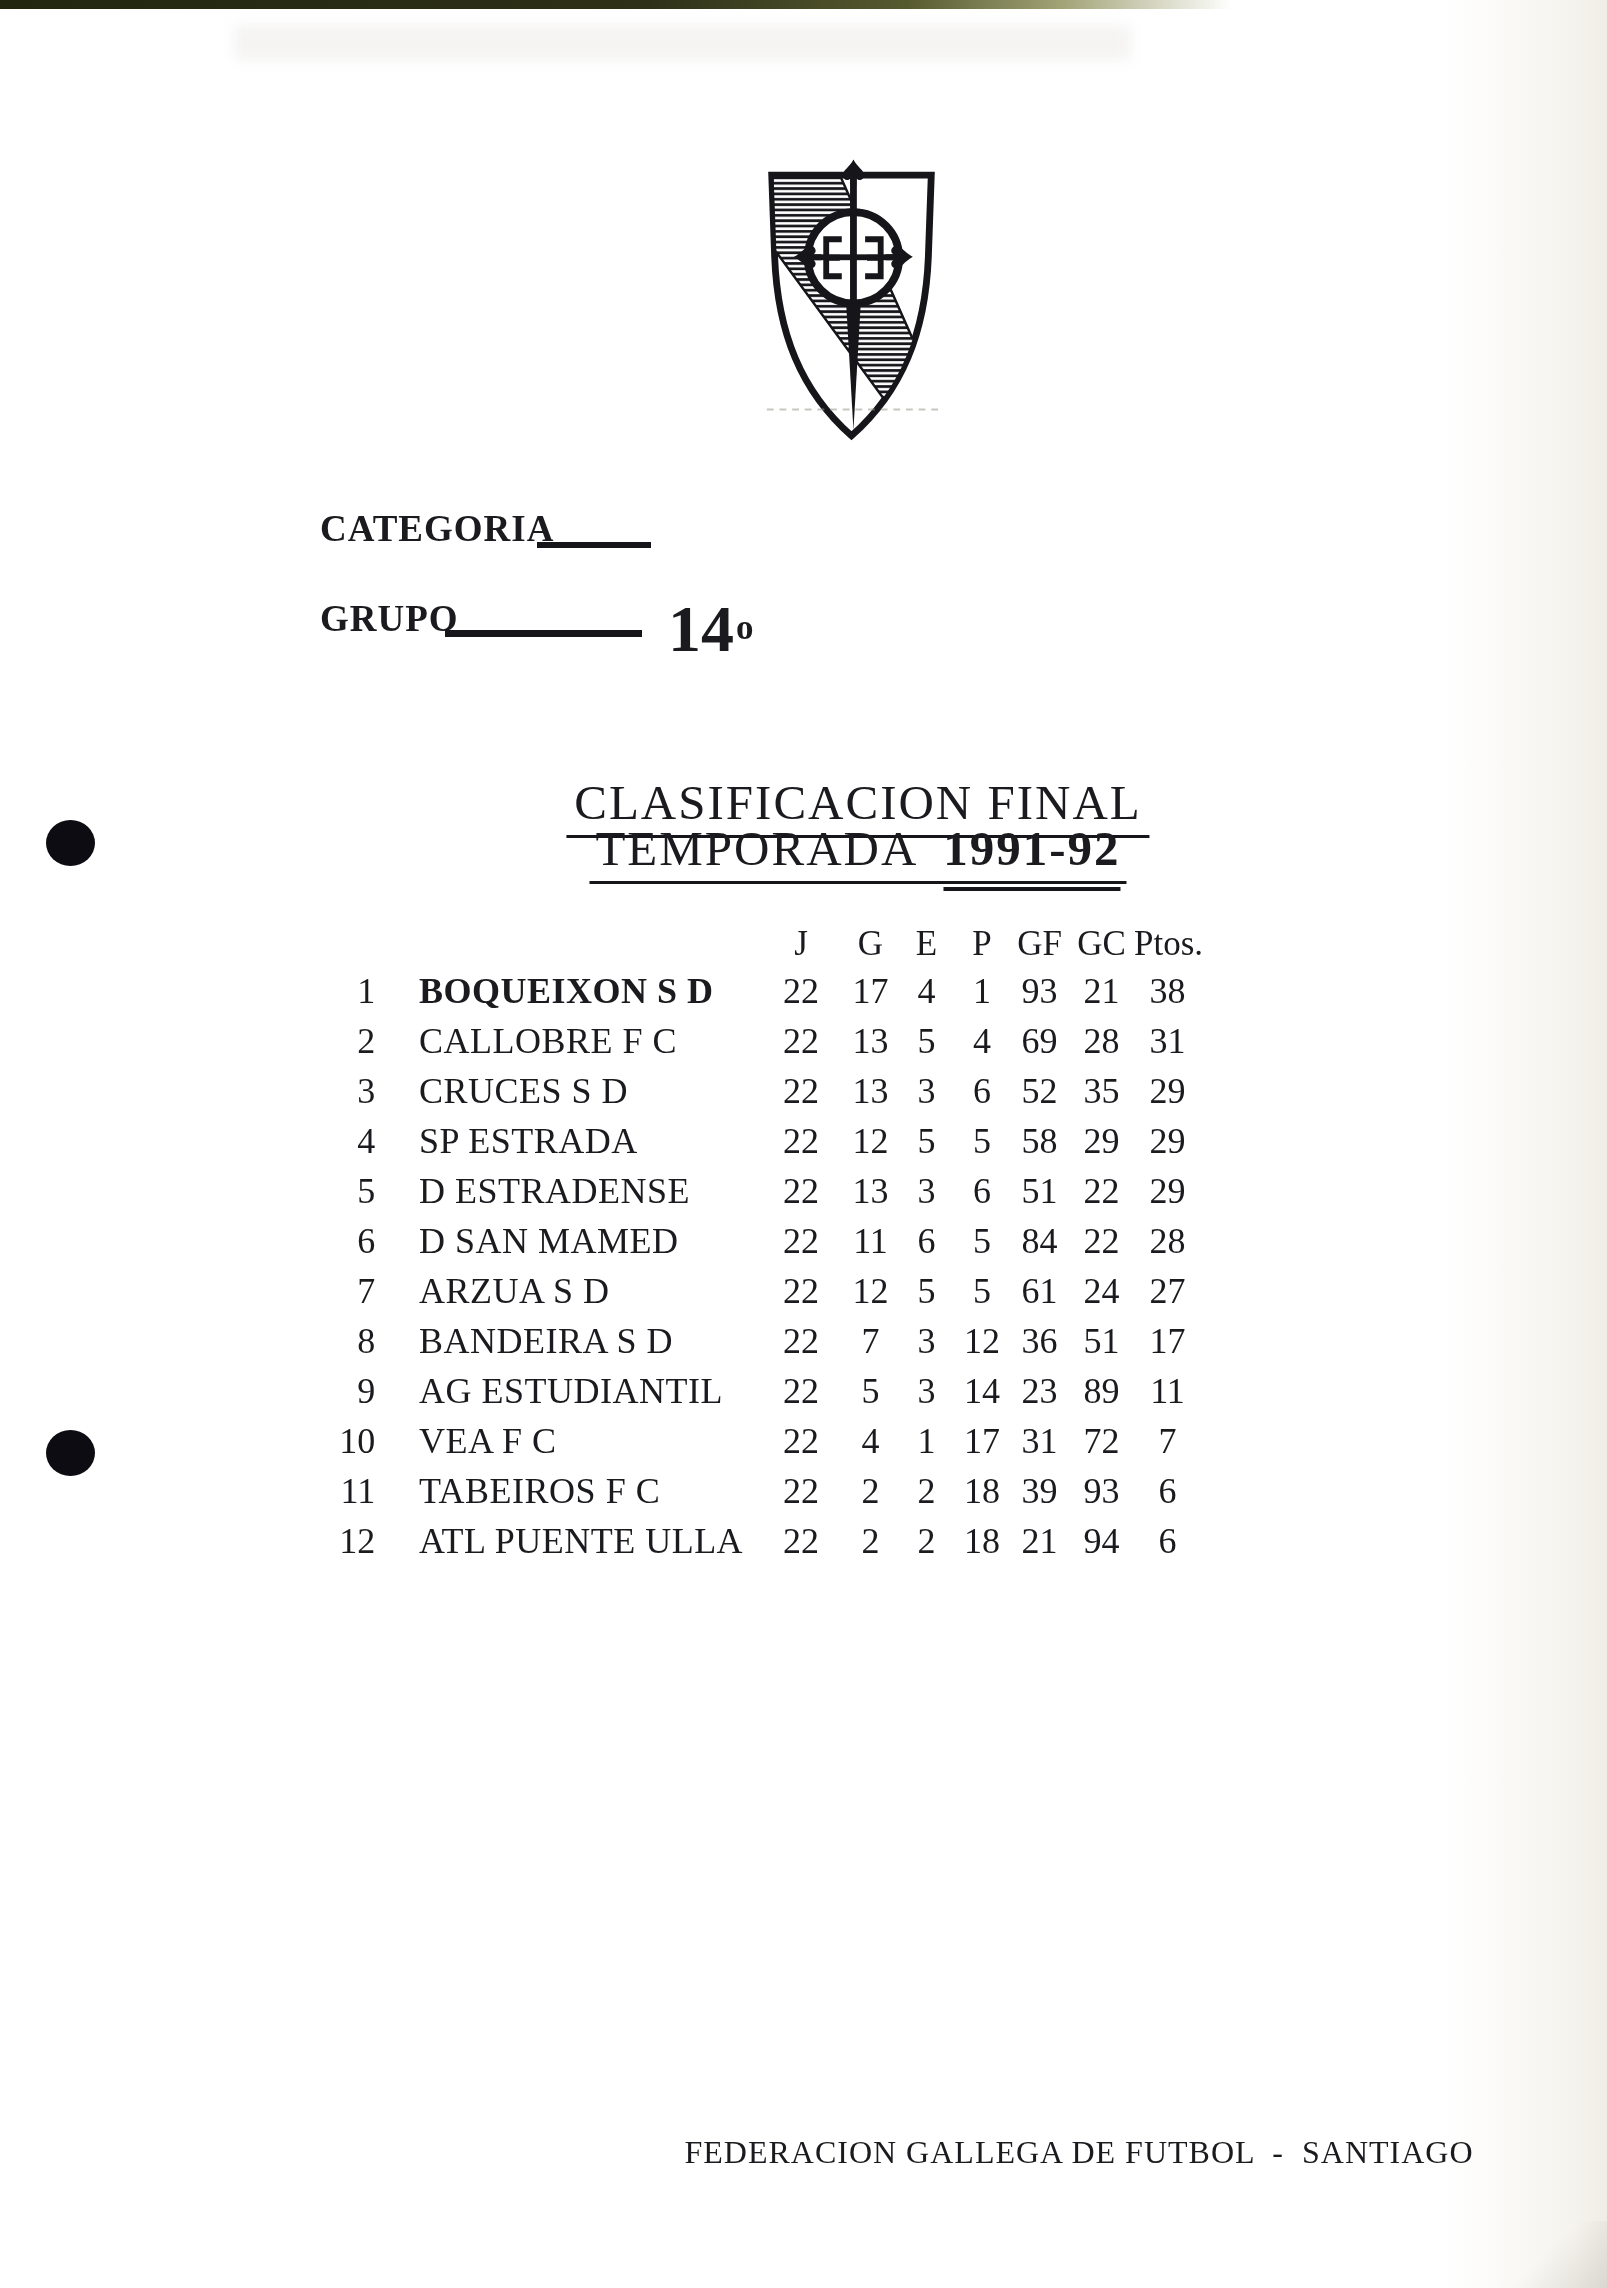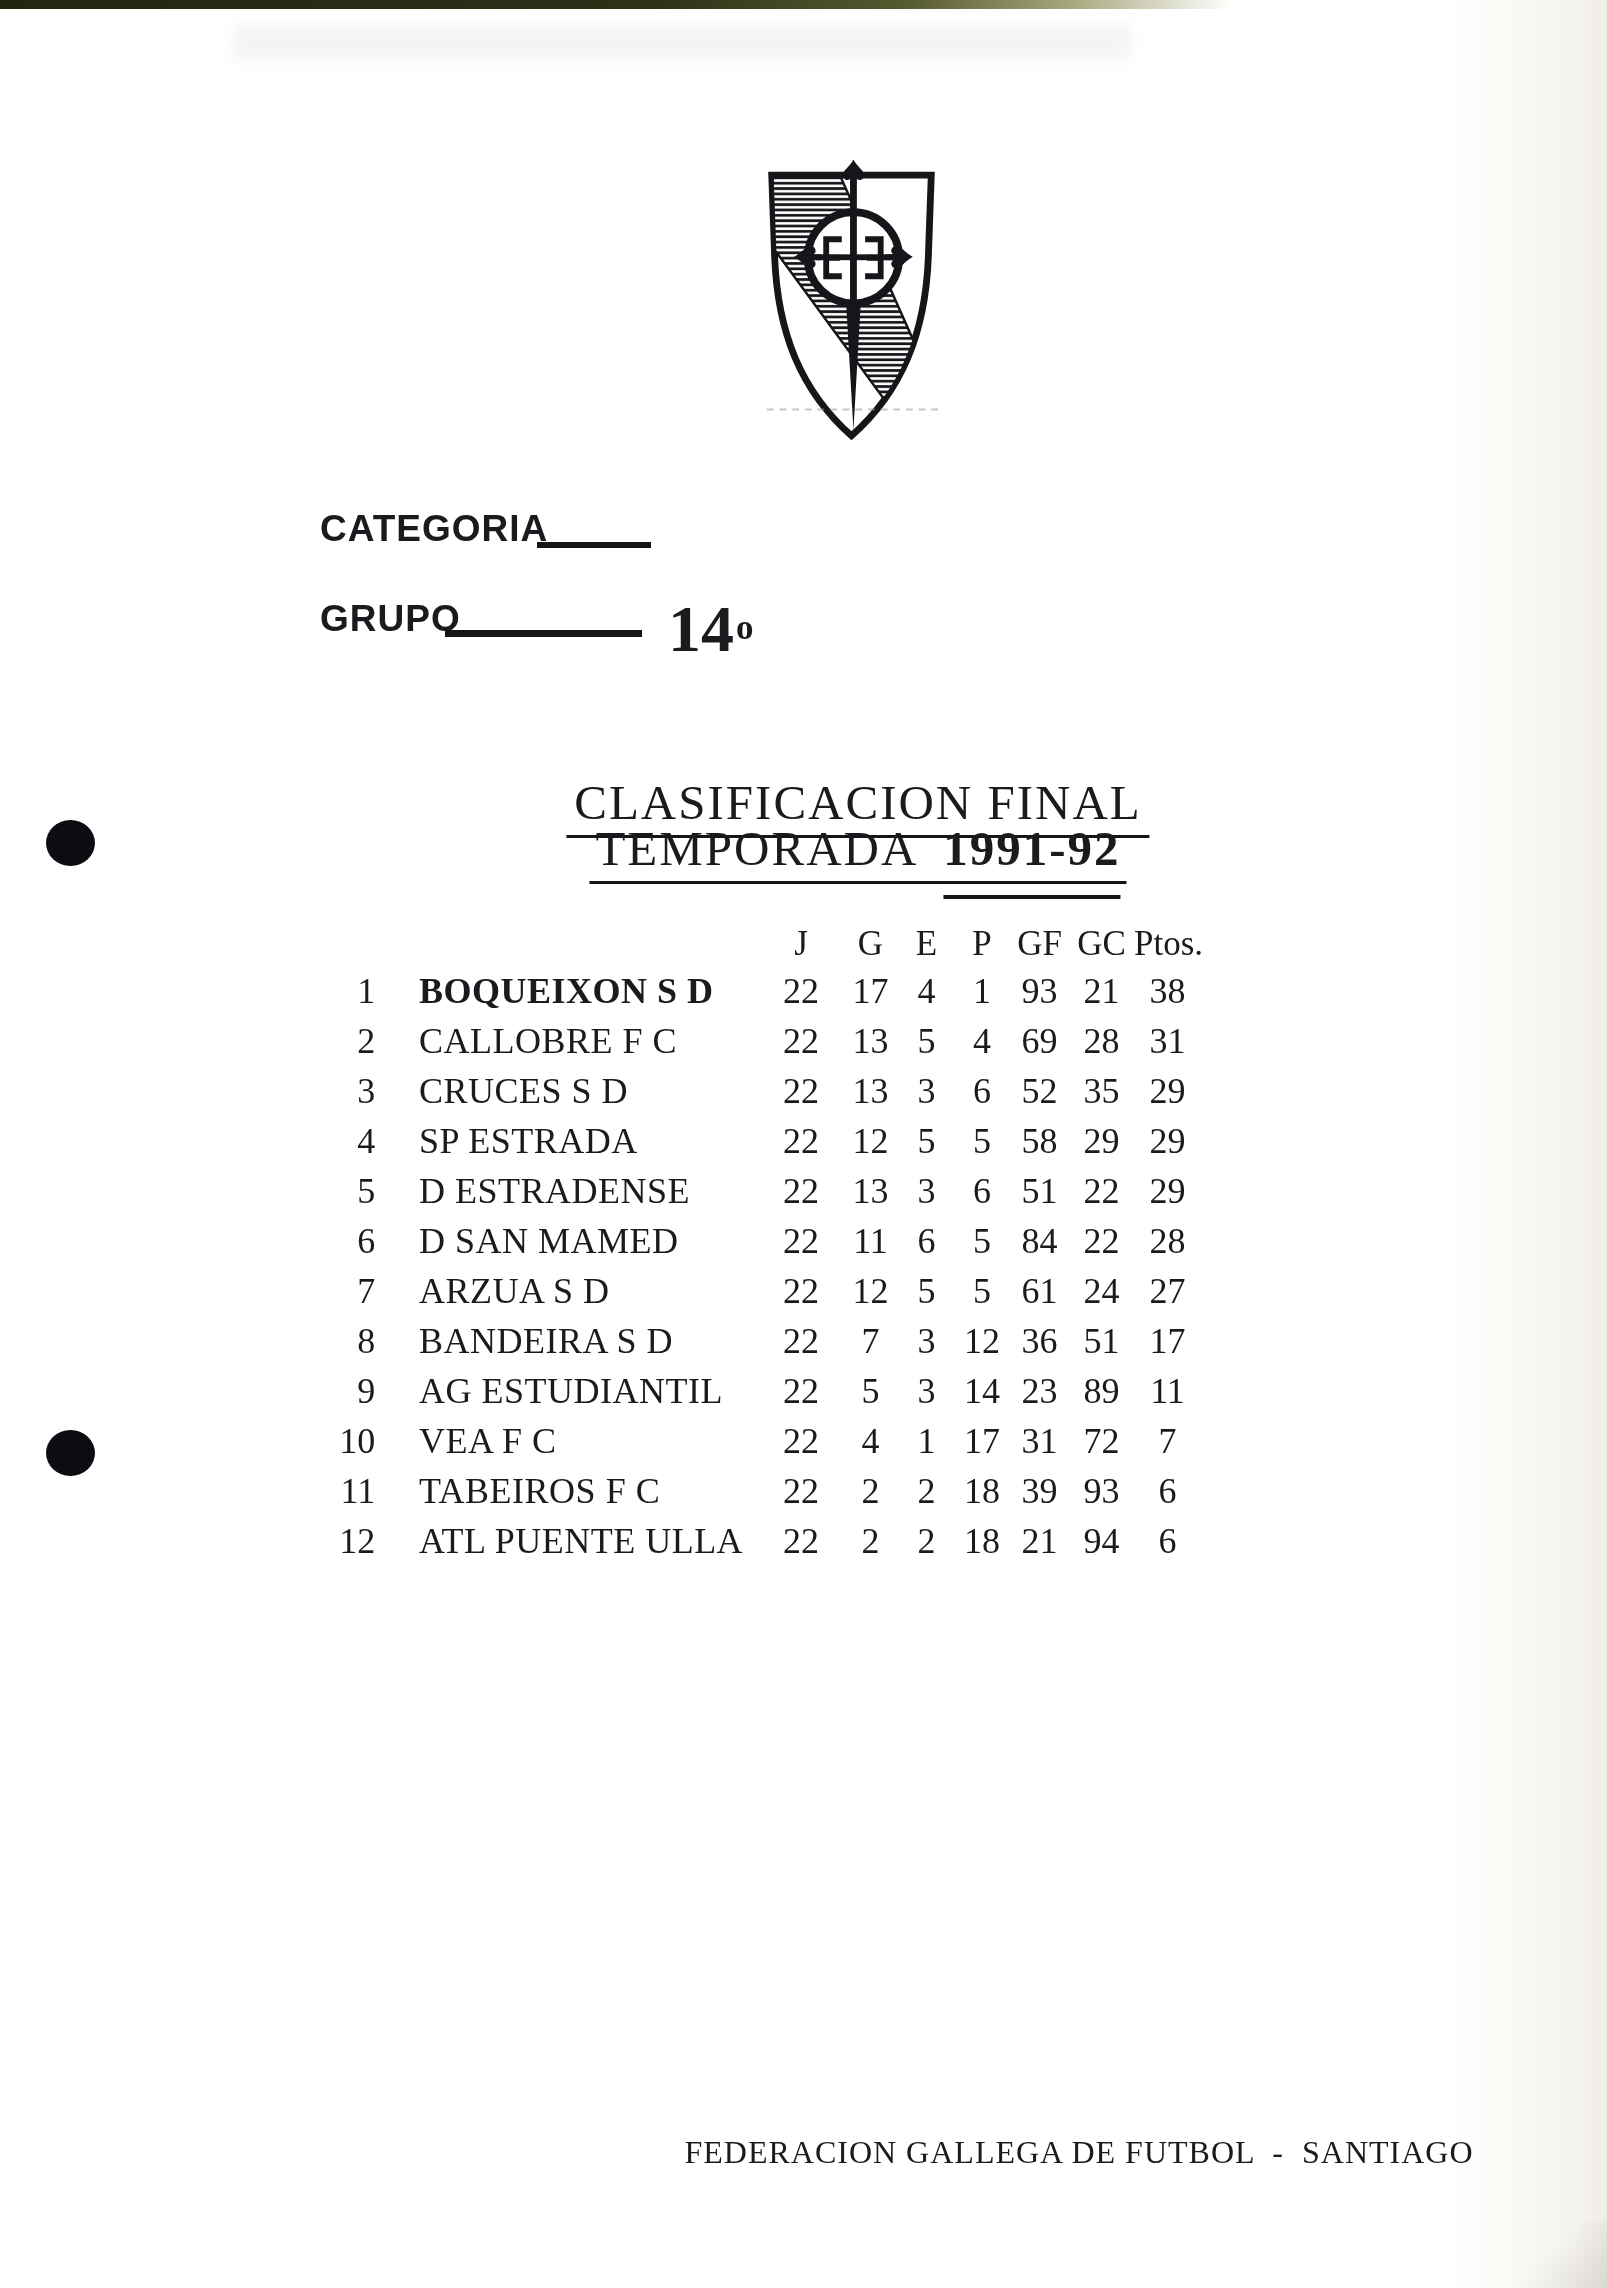--- a/index.html
+++ b/index.html
@@ -15,37 +15,37 @@
   .scan-smudge{position:absolute;left:234px;top:25px;width:897px;height:35px;
     background:rgba(190,188,178,0.16);filter:blur(6.8px);}
   .corner-shade{position:absolute;right:0;bottom:0;width:146px;height:68px;
     background:linear-gradient(135deg,transparent 55%,rgba(160,158,148,0.28));}
   .hole{position:absolute;width:49px;height:46px;border-radius:50%;background:#0c0c12;}
   .hole-1{left:46px;top:820px;}
   .hole-2{left:46px;top:1430px;}
   
   .crest{position:absolute;left:762px;top:159px;}
   
-  .form-label{position:absolute;font-family:Liberation Sans, sans-serif;font-weight:bold;
+  .form-label{position:absolute;font-family:Liberation Serif, serif;font-weight:bold;
     font-size:37px;letter-spacing:1px;line-height:1;text-align:right;}
   .categoria{left:320px;top:510px;}
   .grupo{left:320px;top:600px;}
   .fill-line{position:absolute;background:#15151a;height:5.9px;}
   .line-categoria{left:537px;top:542px;width:114px;}
   .line-grupo{left:445px;top:630px;width:197px;height:6.8px;}
   .juveniles{position:absolute;left:664px;top:506px;font-size:68px;font-weight:bold;
     letter-spacing:1px;line-height:1;}
   .grupo-num{position:absolute;left:668px;top:596px;font-size:66px;font-weight:bold;line-height:1;text-align:center;}
   .grupo-num .ord{font-size:35px;vertical-align:11.7px;margin-left:2px;}
   
   .title1{position:absolute;left:858px;top:738px;transform:translateX(-50%);
     font-size:49px;letter-spacing:2px;line-height:1;border-bottom:3.9px solid #15151a;padding:0 7.8px 7.8px;margin-top:40px;}
   .title2{position:absolute;left:858px;top:824px;transform:translateX(-50%);
     font-size:49px;letter-spacing:2px;line-height:1;border-bottom:3.9px solid #15151a;padding:0 5.9px 7.8px;white-space:nowrap;}
-  .title2 .val{font-weight:bold;margin-left:25px;border-bottom:4.9px solid #15151a;padding-bottom:19px;}
+  .title2 .val{font-weight:bold;margin-left:25px;border-bottom:4.9px solid #15151a;padding-bottom:11px;}
   
   .table{position:absolute;left:336px;top:926px;width:865px;}
   .thead{display:flex;font-size:35px;line-height:1;}
   .rows{margin-top:11.7px;}
   .trow{display:flex;height:50px;font-size:36px;line-height:1;align-items:flex-start;}
   .cell{display:block;text-align:center;}
   .c-pos{width:49px;text-align:right;padding-right:9.8px;box-sizing:border-box;}
   .c-team{width:375px;text-align:left;padding-left:34px;box-sizing:border-box;letter-spacing:0.5px;}
   .c-team.bold{font-weight:bold;}
   .c-0{width:82px;} .c-1{width:57px;} .c-2{width:55px;} .c-3{width:56px;}

